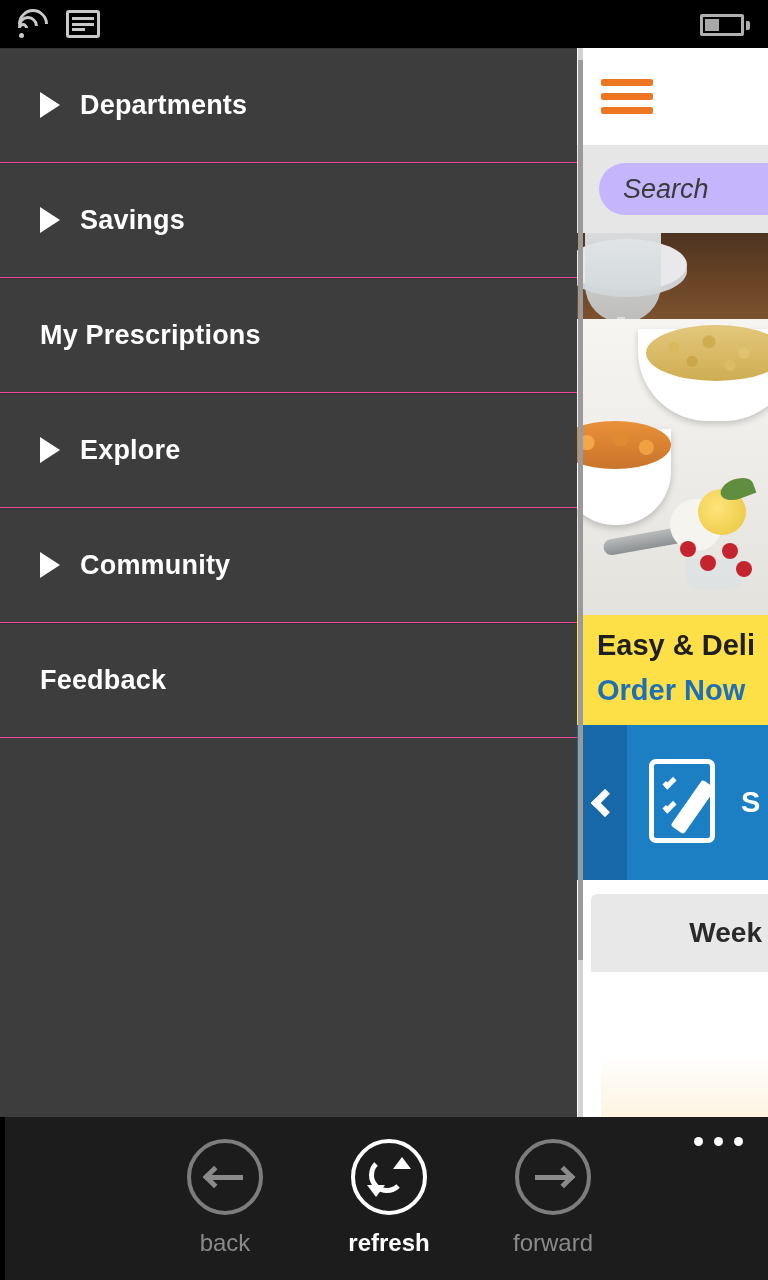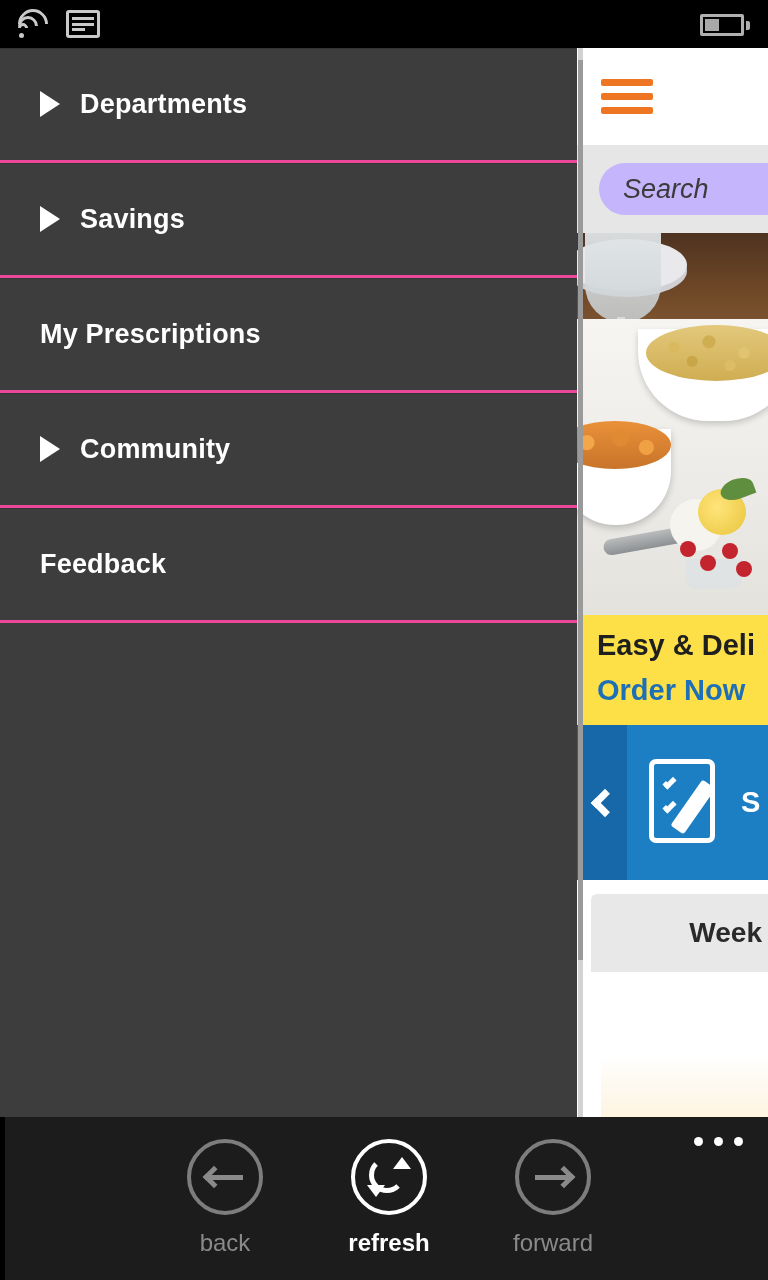--- a/index.html
+++ b/index.html
@@ -41,21 +41,21 @@
   .battery .fill { height:100%; background:#a8a8a8; }
   .battery .nub { width:4px; height:9px; background:#b0b0b0; margin-left:2px; border-radius:0 2px 2px 0; }
 
   
   #sidebar {
     position:absolute; left:0; top:48px; width:577px; height:1069px;
     background:#3d3d3d;
   }
   .menu-item {
     position:relative; height:115px; display:flex; align-items:center;
-    border-bottom:3px solid #ec4899;
+    border-bottom:1px solid #ec4899;
     box-shadow:inset 0 1px 0 #343434;
     padding-left:40px;
   }
   .menu-item .caret {
     width:0; height:0; flex:0 0 auto;
     border-left:20px solid #ffffff;
     border-top:13px solid transparent;
     border-bottom:13px solid transparent;
     margin-right:20px;
   }
@@ -306,20 +306,24 @@
     <div class="menu-item">
       <span class="caret"></span>
       <span class="label">Departments</span>
     </div>
     <div class="menu-item">
       <span class="caret"></span>
       <span class="label">Savings</span>
     </div>
     <div class="menu-item no-arrow">
       <span class="label">My Prescriptions</span>
+    </div>
+    <div class="menu-item">
+      <span class="caret"></span>
+      <span class="label">Explore</span>
     </div>
     <div class="menu-item">
       <span class="caret"></span>
       <span class="label">Community</span>
     </div>
     <div class="menu-item no-arrow">
       <span class="label">Feedback</span>
     </div>
   </div>
 

